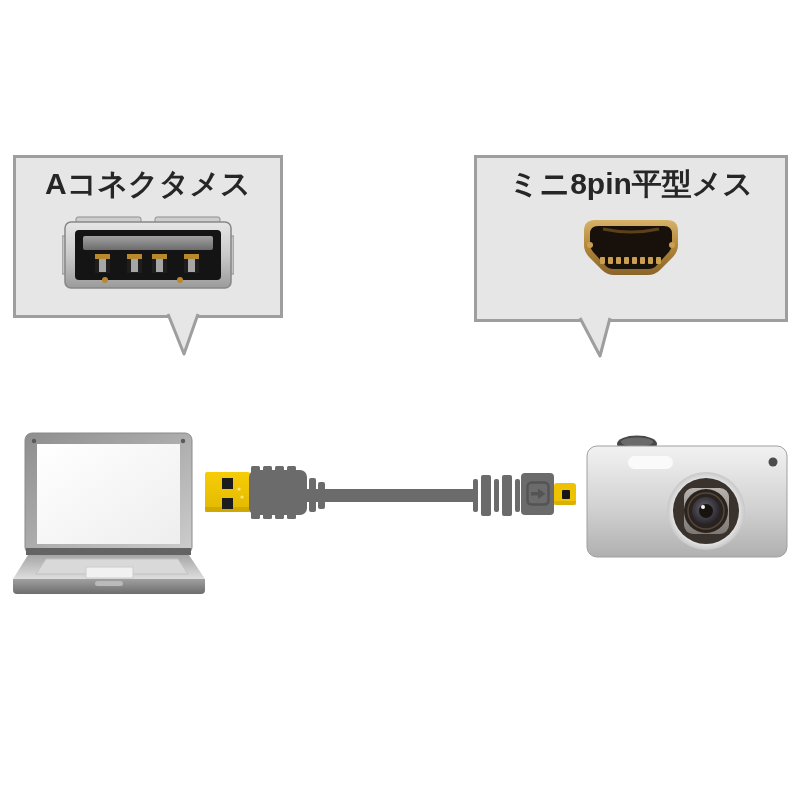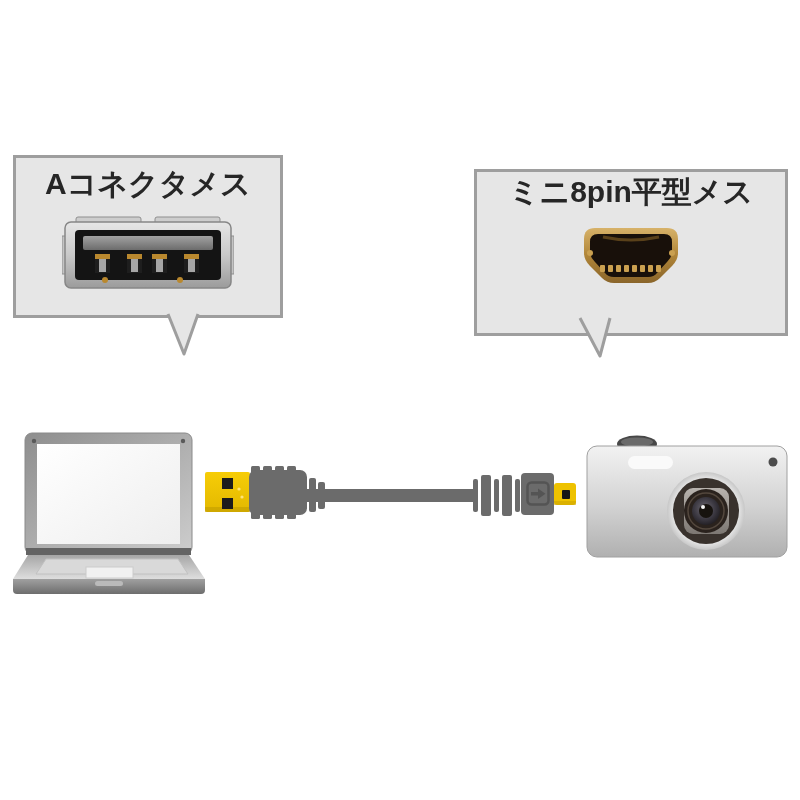--- a/index.html
+++ b/index.html
@@ -5,21 +5,21 @@
   html,body{margin:0;padding:0;background:#ffffff;}
   .stage{
     position:relative;width:800px;height:800px;background:#ffffff;overflow:hidden;
     font-family:"Liberation Sans","DejaVu Sans",sans-serif;color:#262626;
   }
   .callout{
     position:absolute;background:#e6e6e6;border:3px solid #9e9e9e;box-sizing:border-box;
     display:flex;flex-direction:column;align-items:center;
   }
   .callout-left{left:13px;top:155px;width:270px;height:163px;padding-top:9px;gap:12px;}
-  .callout-right{left:474px;top:169px;width:314px;height:167px;padding-top:3px;gap:17px;}
+  .callout-right{left:474px;top:155px;width:314px;height:167px;padding-top:9px;gap:17px;}
   .callout-label{
     font-size:30px;font-weight:bold;line-height:1.15;color:#262626;white-space:nowrap;
   }
   .tail{position:absolute;}
   .tail-left{left:160px;top:312px;}
   .tail-right{left:572px;top:316px;}
   .device-label{
     position:absolute;top:363px;width:200px;text-align:center;
     font-size:28px;font-weight:bold;color:#262626;white-space:nowrap;
   }

